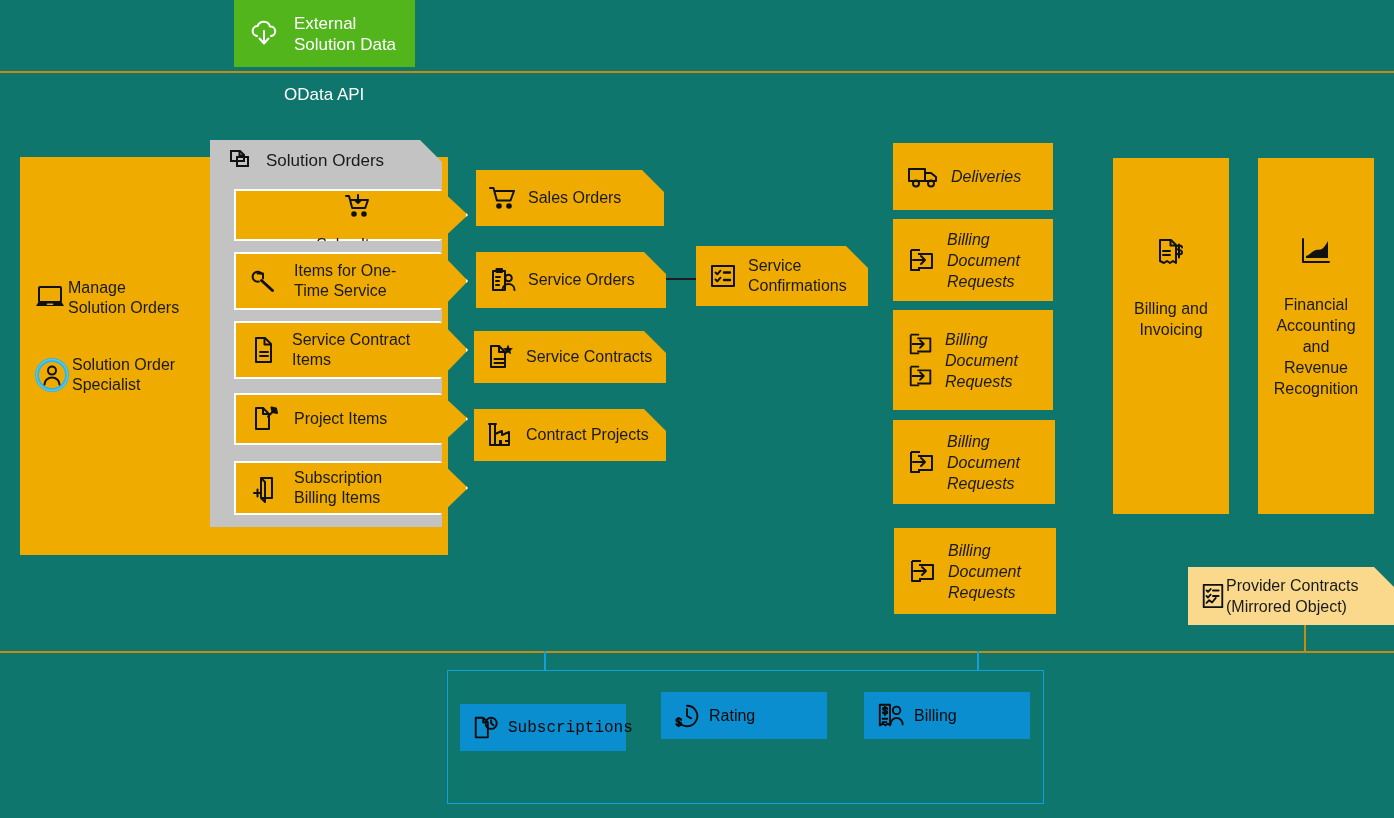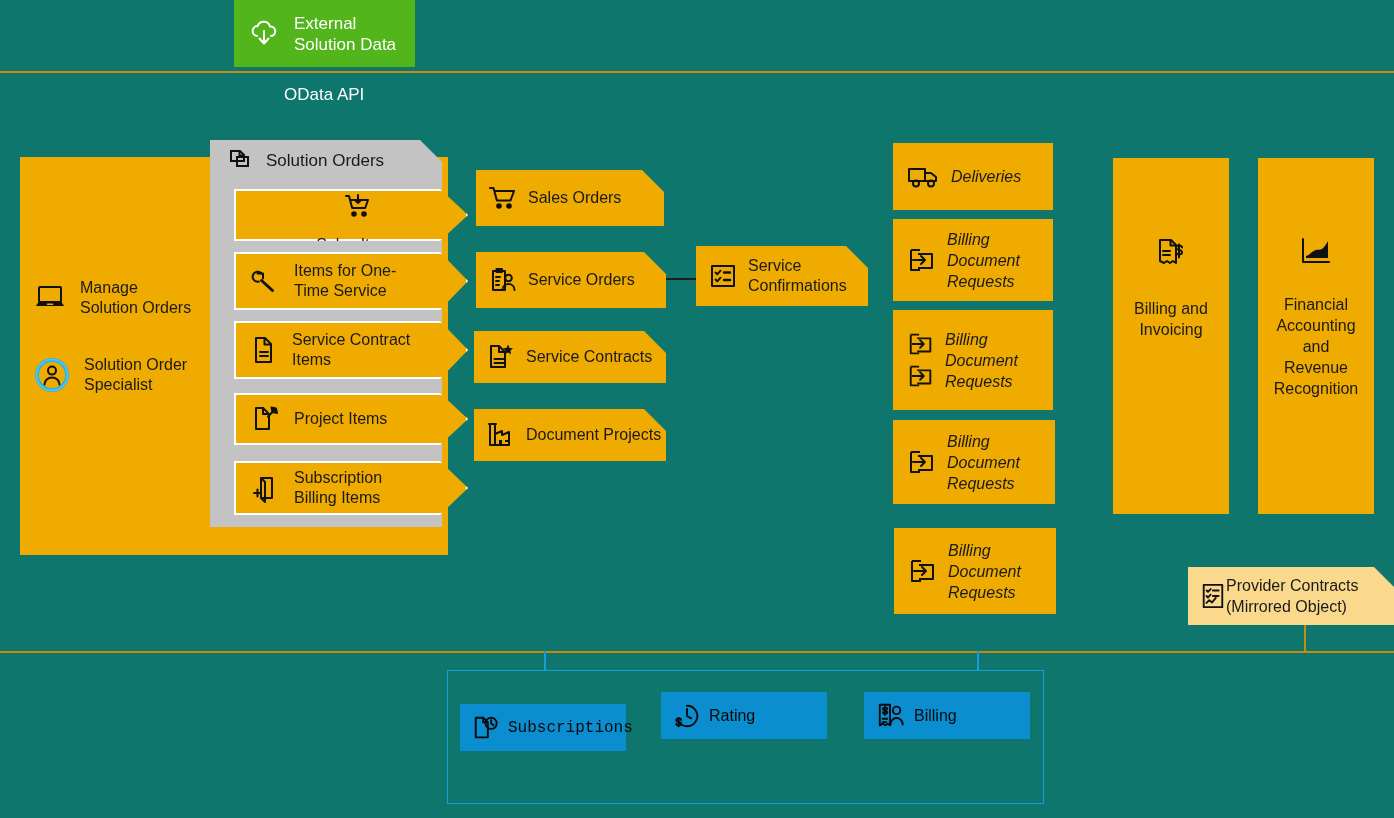--- a/index.html
+++ b/index.html
@@ -44,21 +44,21 @@
     font-size: 17px;
   }
 
   
   .panel-orange {
     background: #EFAB00;
   }
 
   
   .persona {
-    display: flex; align-items: center; gap: 14px;
+    display: flex; align-items: center; gap: 2px;
   }
   .persona .lbl {
     color: #1a1a1a;
     font-size: 16px;
     line-height: 20px;
     white-space: pre-line;
   }
 
   
   .grey-container {
@@ -332,21 +332,21 @@
   <div class="abs obj-box" style="left:474px; top:409px; width:192px; height:52px;">
     <span class="icon">
       <svg width="30" height="28" viewBox="0 0 30 28" fill="none" stroke="#111" stroke-width="2">
         <path d="M4 3h5v21H4V3z" stroke-linejoin="round"></path>
         <path d="M9 13l7-3v4l7-3v13H9V13z" stroke-linejoin="round"></path>
         <path d="M13 19h3v5h-3z" fill="#111" stroke="none"></path>
         <path d="M19 19h3v2h-3z" fill="#111" stroke="none"></path>
         <path d="M3 3h7" stroke-linecap="round"></path>
       </svg>
     </span>
-    <span class="lbl">Document Projects</span>
+    <span class="lbl">Contract Projects</span>
   </div>
 
   <div class="abs obj-box" style="left:696px; top:246px; width:172px; height:60px;">
     <span class="icon">
       <svg width="30" height="30" viewBox="0 0 30 30" fill="none" stroke="#111" stroke-width="2">
         <rect x="4" y="5" width="22" height="20" stroke-linejoin="round"></rect>
         <path d="M7.5 11.5l1.8 1.8 3.2-3.6" stroke-linecap="round" stroke-linejoin="round"></path>
         <path d="M7.5 18.5l1.8 1.8 3.2-3.6" stroke-linecap="round" stroke-linejoin="round"></path>
         <path d="M16 11.5h6M16 19h6" stroke-linecap="round" stroke-width="2.4"></path>
       </svg>

